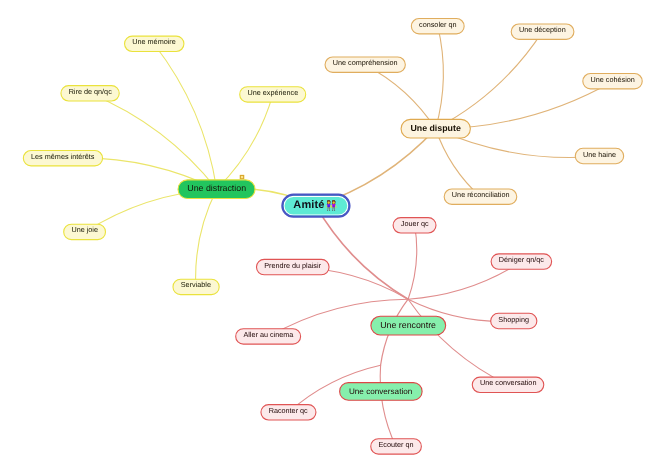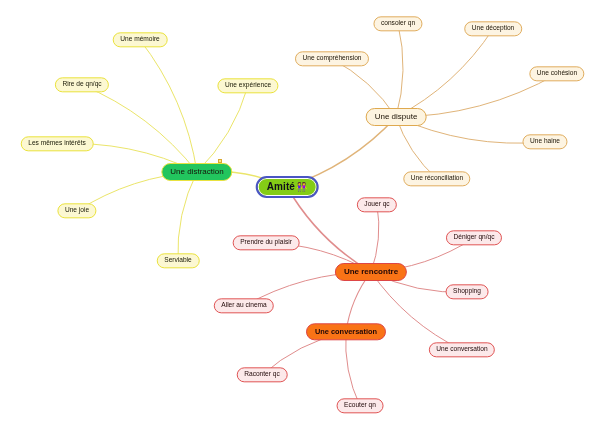--- a/index.html
+++ b/index.html
@@ -37,21 +37,21 @@
     display: flex;
     align-items: center;
     justify-content: center;
     z-index: 5;
   }
   .node-label {
     display: inline-block;
   }
   
   .node.root {
-    background: #84cc16;
+    background: #5eead4;
     border: 2px solid #4a55c4;
     color: #10101a;
     font-weight: bold;
     font-size: 10px;
     padding: 4px 9px;
     letter-spacing: .1px;
     box-shadow: 0 0 0 1px #ffffff inset;
     text-align: right;
   }
   .root-emoji {
@@ -75,37 +75,38 @@
     font-size: 6.6px;
     padding: 3.4px 6.5px;
   }
   
   .node.o-main {
     background: #fdf4e0;
     border: 1.6px solid #dfa94f;
     color: #1b1205;
     font-size: 8px;
     padding: 4px 8px;
-    font-weight: 400;
+    font-weight: 700;
   }
   .node.o-leaf {
     background: #fdf4e2;
     border: 1.4px solid #e0ad5e;
     color: #1b1305;
     font-size: 6.6px;
     padding: 3.4px 6.5px;
   }
   
   .node.r-main {
-    background: #f97316;
+    background: #86efac;
     border: 1.6px solid #dd4646;
     color: #200808;
     font-size: 8px;
     padding: 4px 8px;
-    font-weight: 700;
+    font-weight: 400;
+    margin-top: 24px;
   }
   .node.r-leaf {
     background: #fce9ea;
     border: 1.4px solid #e05454;
     color: #200808;
     font-size: 6.6px;
     padding: 3.4px 6.5px;
   }
   .collapse-handle {
     position: absolute;

